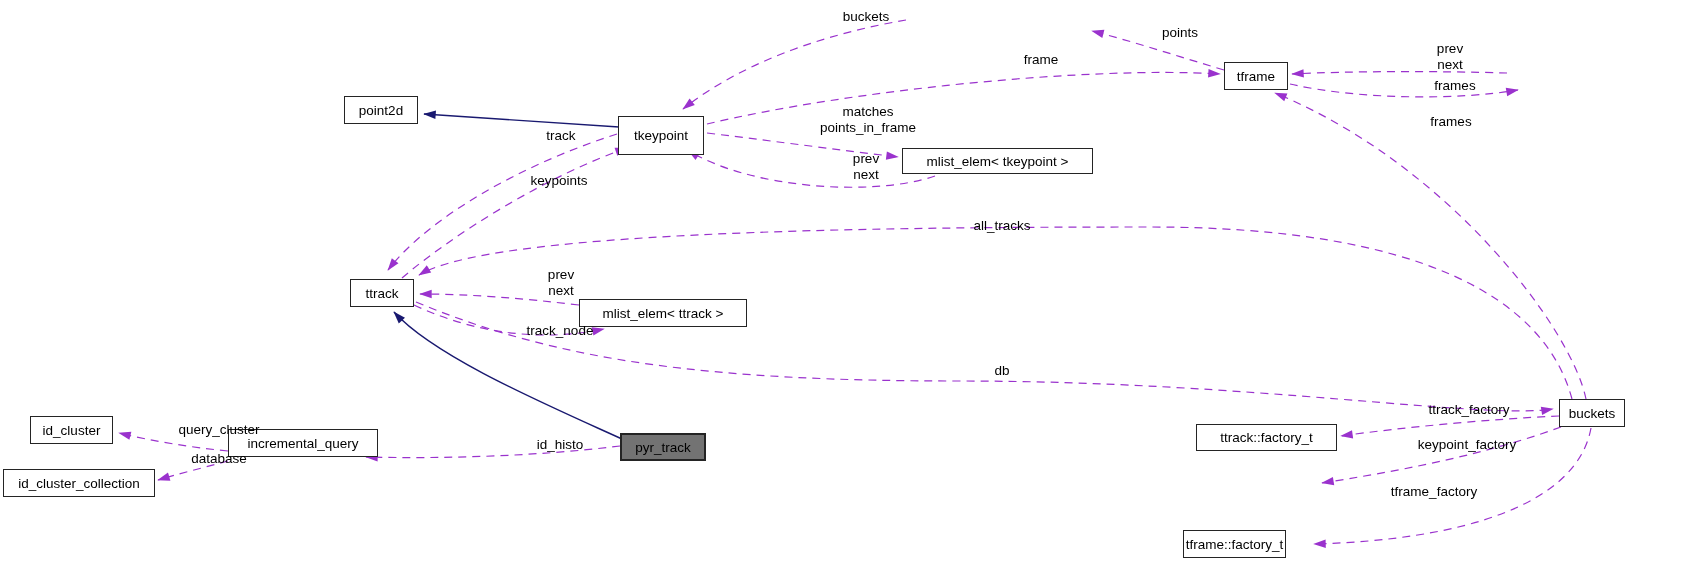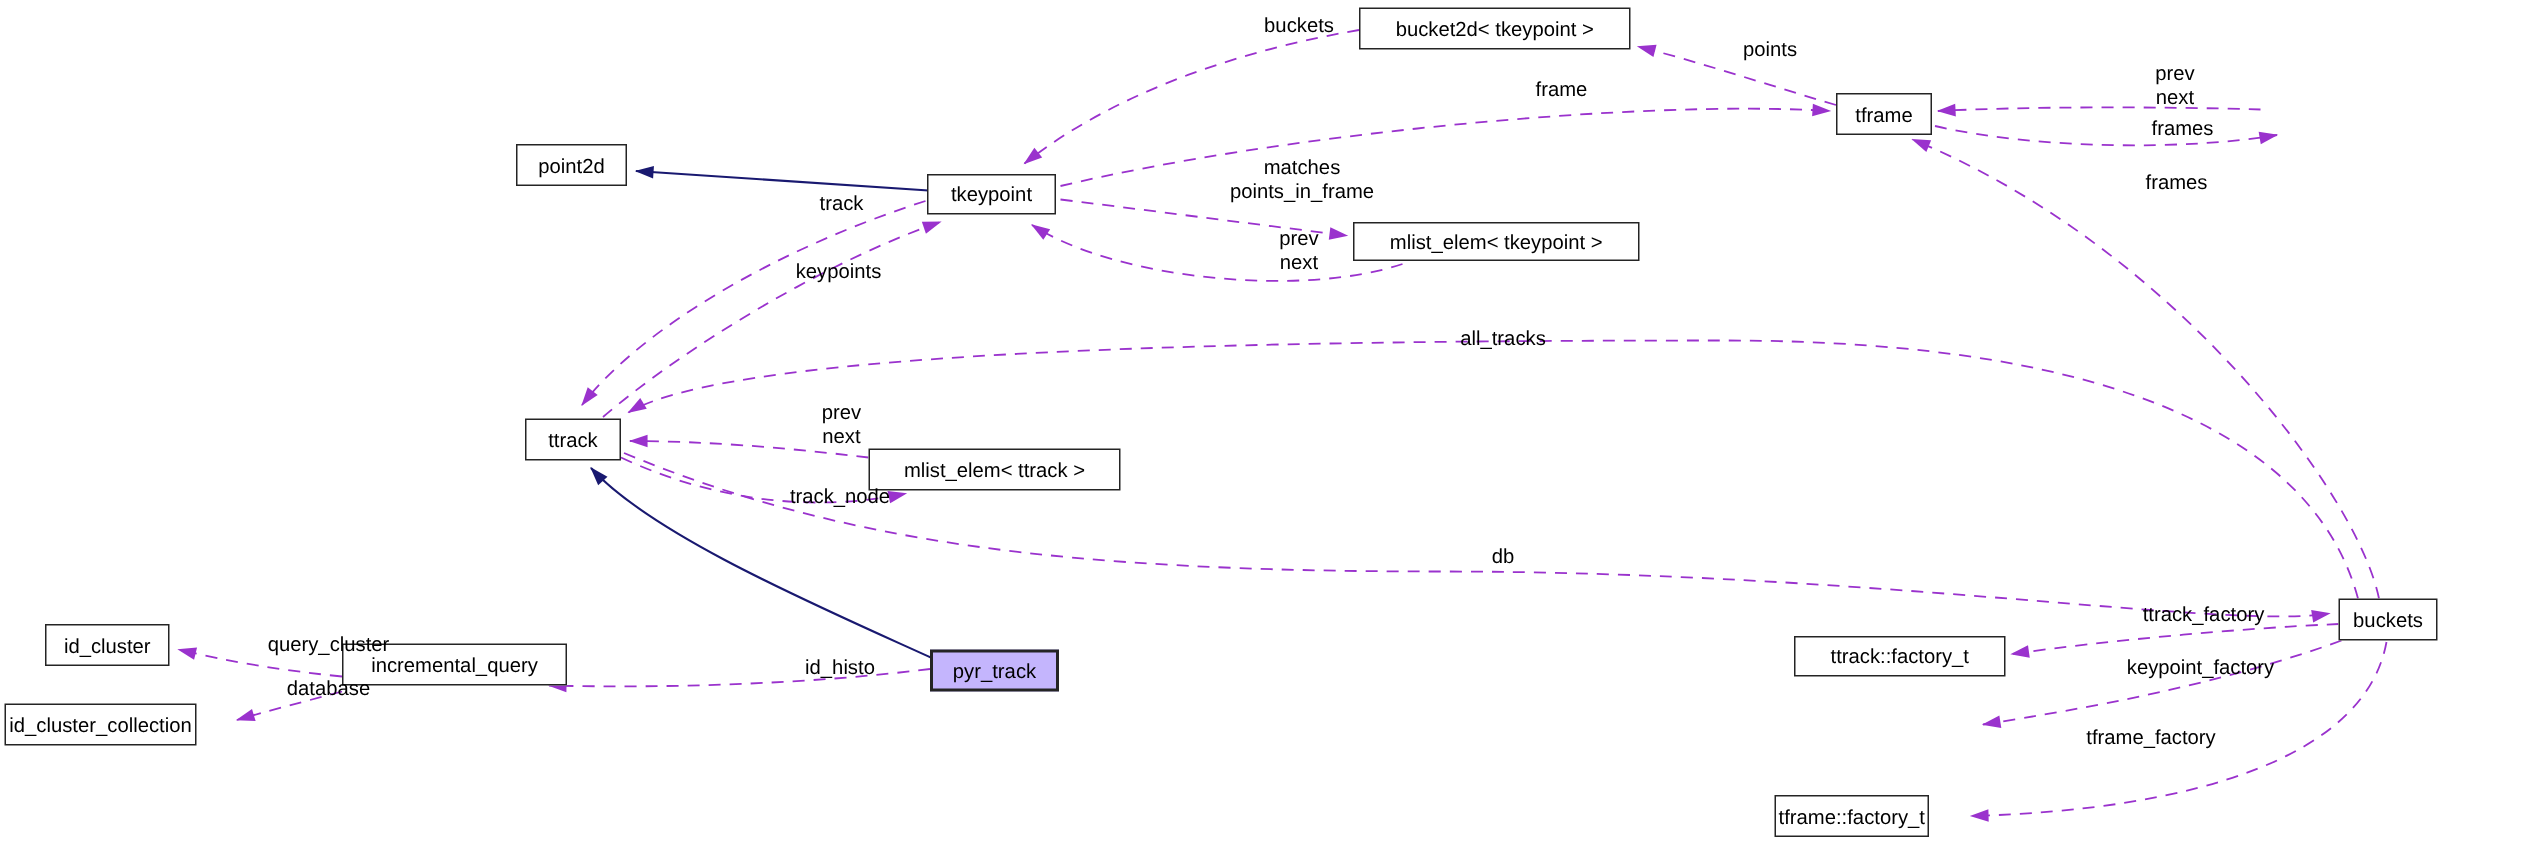--- a/index.html
+++ b/index.html
@@ -20,21 +20,21 @@
     color: #000000;
     font-size: 13.5px;
     text-align: center;
     display: flex;
     align-items: center;
     justify-content: center;
     white-space: nowrap;
     padding: 0 4px;
   }
   .node.highlight {
-    background: #c4b5fd;
+    background: #737373;
     border: 2px solid #242424;
   }
   .elabel {
     position: absolute;
     transform: translate(-50%, -50%);
     font-size: 13.5px;
     color: #000000;
     white-space: pre;
     text-align: center;
     line-height: 1.18;
@@ -77,28 +77,27 @@
       <path d="M 1561,427 C 1478,457 1392,472 1322,483" marker-end="url(#arrP)"></path>
       <path d="M 1591,428 C 1577,505 1462,540 1314,544" marker-end="url(#arrP)"></path>
     </g>
     <g fill="none" stroke="#191970" stroke-width="1.4">
       <path d="M 619,127 L 424,114" marker-end="url(#arrN)"></path>
       <path d="M 622,439 C 545,404 435,357 394,312" marker-end="url(#arrN)"></path>
     </g>
   </svg>
 
   <div class="node" style="left:344px;top:96px;width:74px;height:28px">point2d</div>
-  <div class="node" style="left:618px;top:116px;width:86px;height:27px">tkeypoint</div>
-  <div class="node" style="left:906px;top:5px;width:181px;height:28px">bucket2d&lt; tkeypoint &gt;</div>
+  <div class="node" style="left:618px;top:116px;width:86px;height:39px">tkeypoint</div>
   <div class="node" style="left:1224px;top:62px;width:64px;height:28px">tframe</div>
   <div class="node" style="left:902px;top:148px;width:191px;height:26px">mlist_elem&lt; tkeypoint &gt;</div>
   <div class="node" style="left:350px;top:279px;width:64px;height:28px">ttrack</div>
   <div class="node" style="left:579px;top:299px;width:168px;height:28px">mlist_elem&lt; ttrack &gt;</div>
   <div class="node" style="left:30px;top:416px;width:83px;height:28px">id_cluster</div>
-  <div class="node" style="left:3px;top:469px;width:128px;height:28px">id_cluster_collection</div>
+  <div class="node" style="left:3px;top:469px;width:152px;height:28px">id_cluster_collection</div>
   <div class="node" style="left:228px;top:429px;width:150px;height:28px">incremental_query</div>
   <div class="node highlight" style="left:620px;top:433px;width:86px;height:28px">pyr_track</div>
   <div class="node" style="left:1559px;top:399px;width:66px;height:28px">buckets</div>
   <div class="node" style="left:1196px;top:424px;width:141px;height:27px">ttrack::factory_t</div>
   <div class="node" style="left:1183px;top:530px;width:103px;height:28px">tframe::factory_t</div>
 
   <div class="elabel" style="left:823px;top:17px">buckets</div>
   <div class="elabel" style="left:1137px;top:33px">points</div>
   <div class="elabel" style="left:998px;top:60px">frame</div>
   <div class="elabel" style="left:1407px;top:57px">prev

